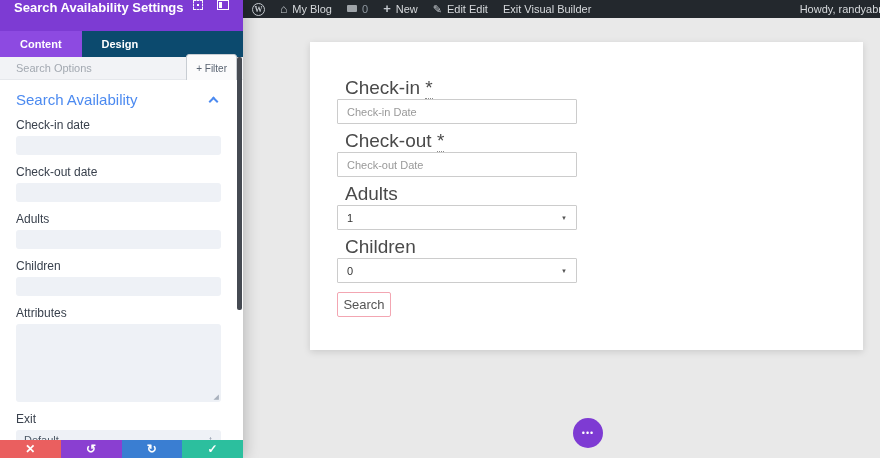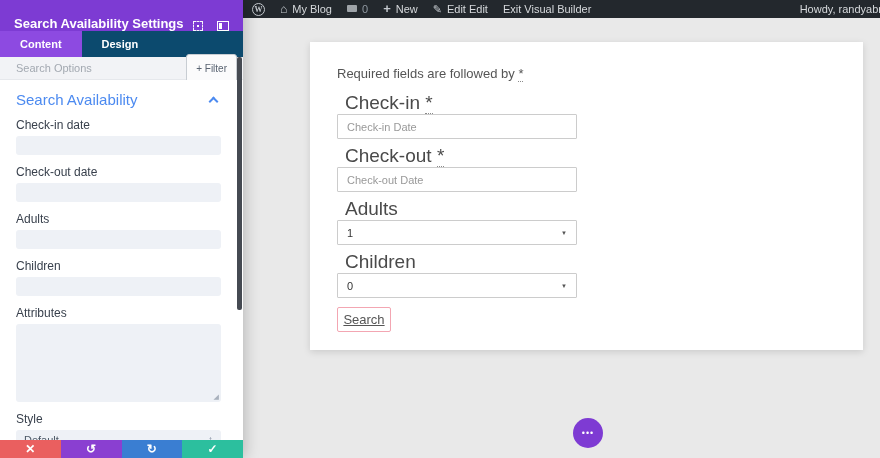--- a/index.html
+++ b/index.html
@@ -33,21 +33,21 @@
   .howdy { margin-left:auto; padding-right:0px; margin-right:-2px; }
 
   
   .panel {
     position:absolute; left:0; top:0; width:243px; height:458px;
     background:#fff; z-index:10; display:flex; flex-direction:column;
     box-shadow:2px 0 14px rgba(0,0,0,.22);
   }
   .panel-header {
     height:31px; flex:0 0 31px; background:#7d3bd3; color:#fff;
-    display:flex; align-items:flex-end; padding:0 14px;
+    display:flex; align-items:flex-start; padding:0 14px;
     font-size:13px; font-weight:bold;
   }
   .header-icons { margin-left:auto; display:flex; gap:14px; align-items:center; }
   .crosshair-icon { width:10px; height:10px; border:1px dashed rgba(255,255,255,.95); position:relative; cursor:pointer; }
   .crosshair-icon::after { content:""; position:absolute; left:3px; top:3px; width:2px; height:2px; background:#fff; }
   .dock-icon { width:12px; height:10px; border:1px solid #fff; position:relative; cursor:pointer; }
   .dock-icon::after { content:""; position:absolute; left:1px; top:1px; bottom:1px; width:3px; background:#fff; }
 
   .tabs { height:26px; flex:0 0 26px; background:#0c4a6e; display:flex; color:#fff; font-size:11px; font-weight:bold; }
   .tab { padding:0 20px; display:flex; align-items:center; cursor:pointer; }
@@ -115,21 +115,20 @@
     margin-top:4px; width:240px; height:25px; border:1px solid #ccc; border-radius:1px;
     display:flex; align-items:center; padding:0 9px; font-size:11px; color:#333;
     background:#fff; cursor:pointer;
   }
   .sel-arrow { margin-left:auto; font-size:6px; color:#555; }
   .search-btn {
     margin-top:9px; width:54px; height:25px; background:#fff;
     border:1px solid #f3a6b2; border-radius:2px; color:#555; font-size:13px;
     display:flex; align-items:center; justify-content:center; cursor:pointer;
     font-family:"Liberation Sans", sans-serif;
-    text-decoration:underline;
   }
 
   .fab {
     position:absolute; left:573px; top:418px; width:30px; height:30px;
     border-radius:50%; background:#7e3bd3; color:#fff; z-index:2;
     display:flex; align-items:center; justify-content:center;
     font-size:9px; letter-spacing:1px; cursor:pointer;
   }
 </style>
 </head>
@@ -155,23 +154,20 @@
     <span class="pencil-glyph">✎</span>
     <span>Edit Edit</span>
   </span>
   <span class="ab-item">
     <span>Exit Visual Builder</span>
   </span>
   <span class="howdy">Howdy, randyabr</span>
 </div>
 
 <div class="card">
-  <div class="note">
-    <span>Required fields are followed by </span><span class="req-star">*</span>
-  </div>
 
   <div class="c-field first">
     <div class="c-label">
       <span>Check-in</span>
       <span class="req-star">*</span>
     </div>
     <input class="c-input" type="text" placeholder="Check-in Date" style="">
   </div>
 
   <div class="c-field">
@@ -251,21 +247,21 @@
     </div>
 
     <div class="p-field">
       <div class="p-label">Attributes</div>
       <div class="p-textarea">
         <span class="resize-handle">◢</span>
       </div>
     </div>
 
     <div class="p-field">
-      <div class="p-label">Style</div>
+      <div class="p-label">Exit</div>
       <div class="p-select">
         <span>Default</span>
         <span class="updown">↕</span>
       </div>
     </div>
   </div>
 
   <div class="scroll-thumb"></div>
 
   <div class="panel-footer">

